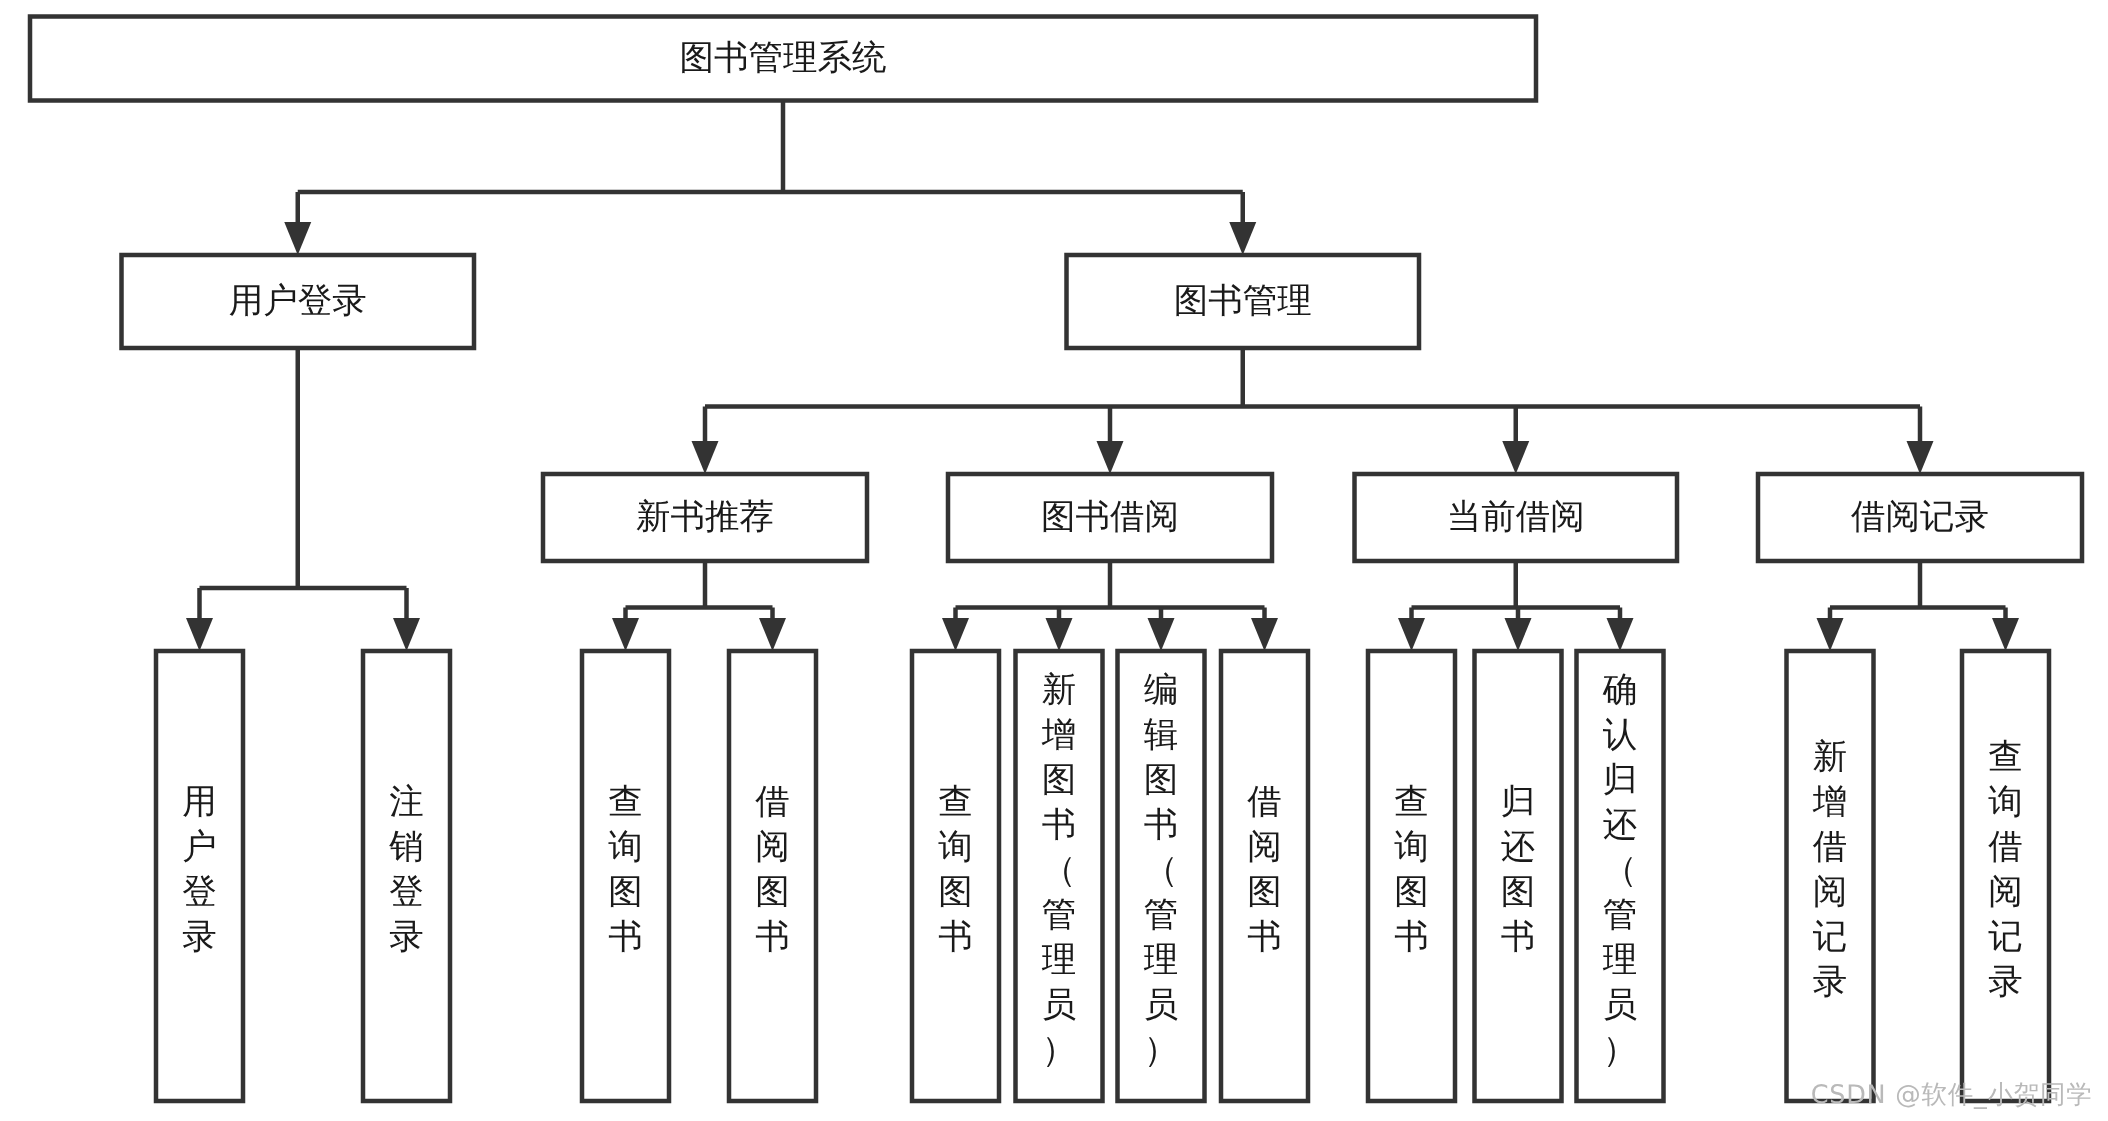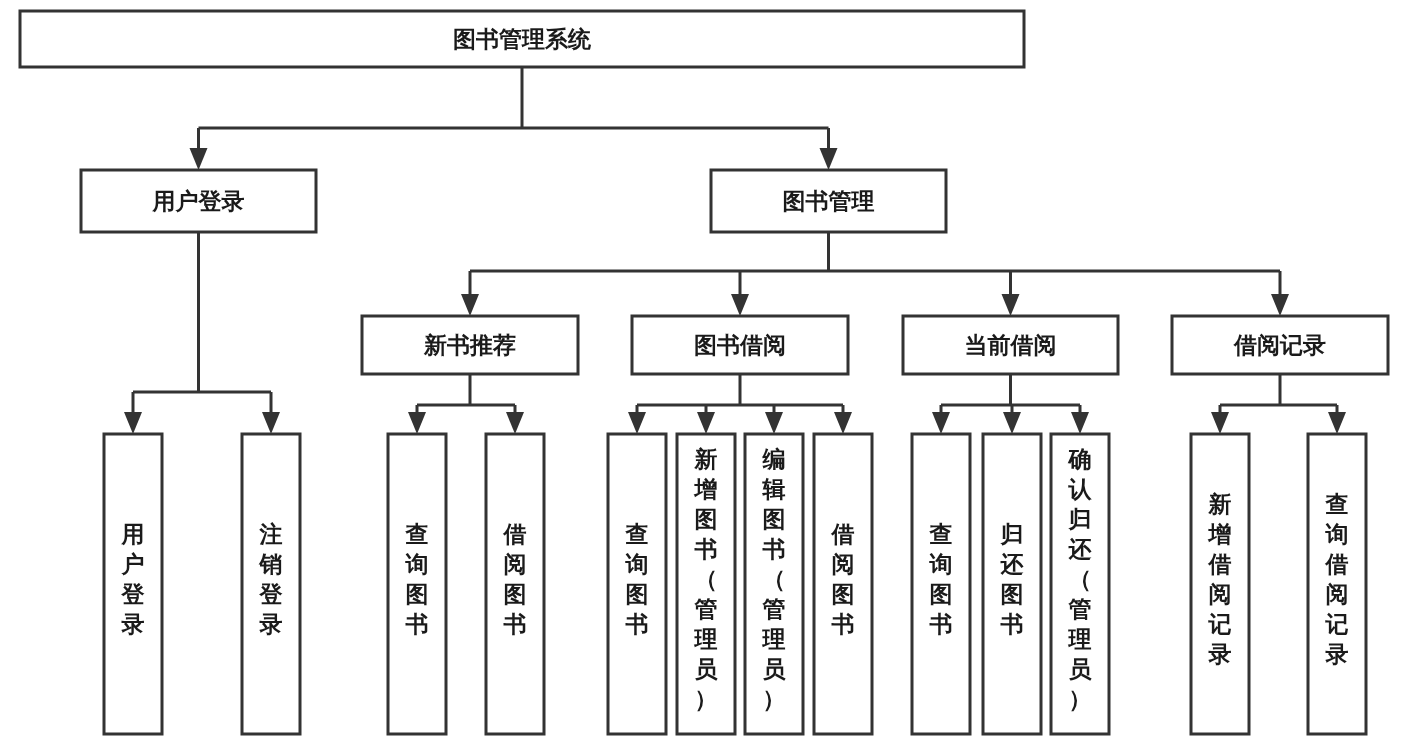--- a/index.html
+++ b/index.html
@@ -14,21 +14,20 @@
     position: relative;
     overflow: hidden;
     font-family: "DejaVu Sans", "Liberation Sans", sans-serif;
   }
   #diagram-root {
     position: absolute;
     left: 0;
     top: 0;
     width: 1405px;
     height: 747px;
-    font-weight: bold;
   }
   svg.diagram {
     display: block;
     width: 1405px;
     height: 747px;
   }
   .node-box {
     fill: #ffffff;
     stroke: #333333;
     stroke-width: 3;
@@ -204,13 +203,14 @@
         <g>
           <rect x="1191" y="434" width="58" height="300" class="node-box"></rect>
           <text x="1220" y="512" class="node-label-vertical"><tspan x="1220" dy="0">新</tspan><tspan x="1220" dy="30">增</tspan><tspan x="1220" dy="30">借</tspan><tspan x="1220" dy="30">阅</tspan><tspan x="1220" dy="30">记</tspan><tspan x="1220" dy="30">录</tspan></text>
         </g>
         <g>
           <rect x="1308" y="434" width="58" height="300" class="node-box"></rect>
           <text x="1337" y="512" class="node-label-vertical"><tspan x="1337" dy="0">查</tspan><tspan x="1337" dy="30">询</tspan><tspan x="1337" dy="30">借</tspan><tspan x="1337" dy="30">阅</tspan><tspan x="1337" dy="30">记</tspan><tspan x="1337" dy="30">录</tspan></text>
         </g>
       </g>
   </svg>
+  <div class="watermark">CSDN @软件_小贺同学</div>
 </div>
 
 </body></html>

